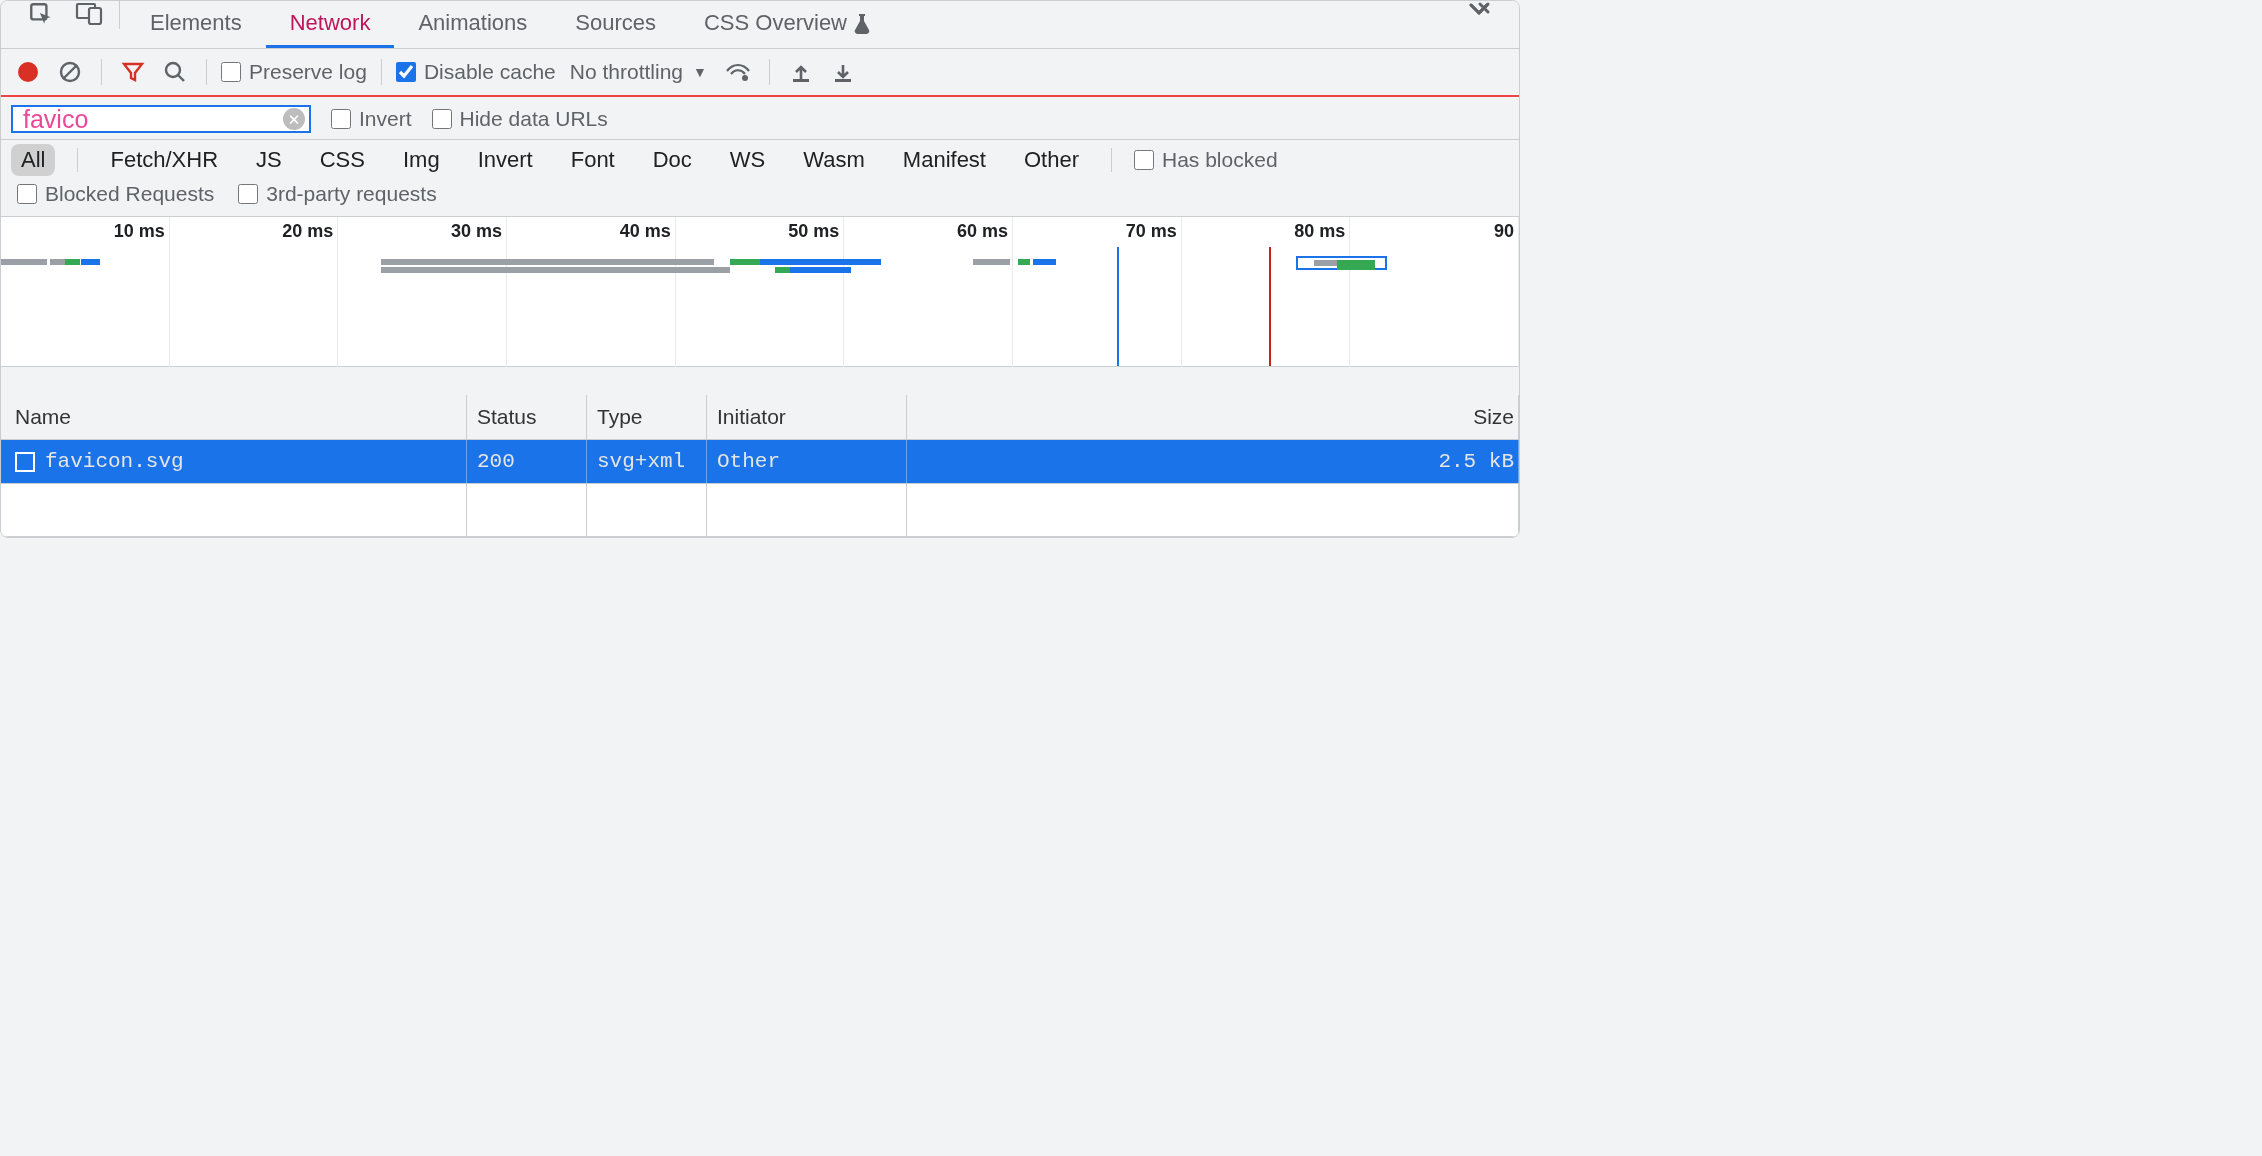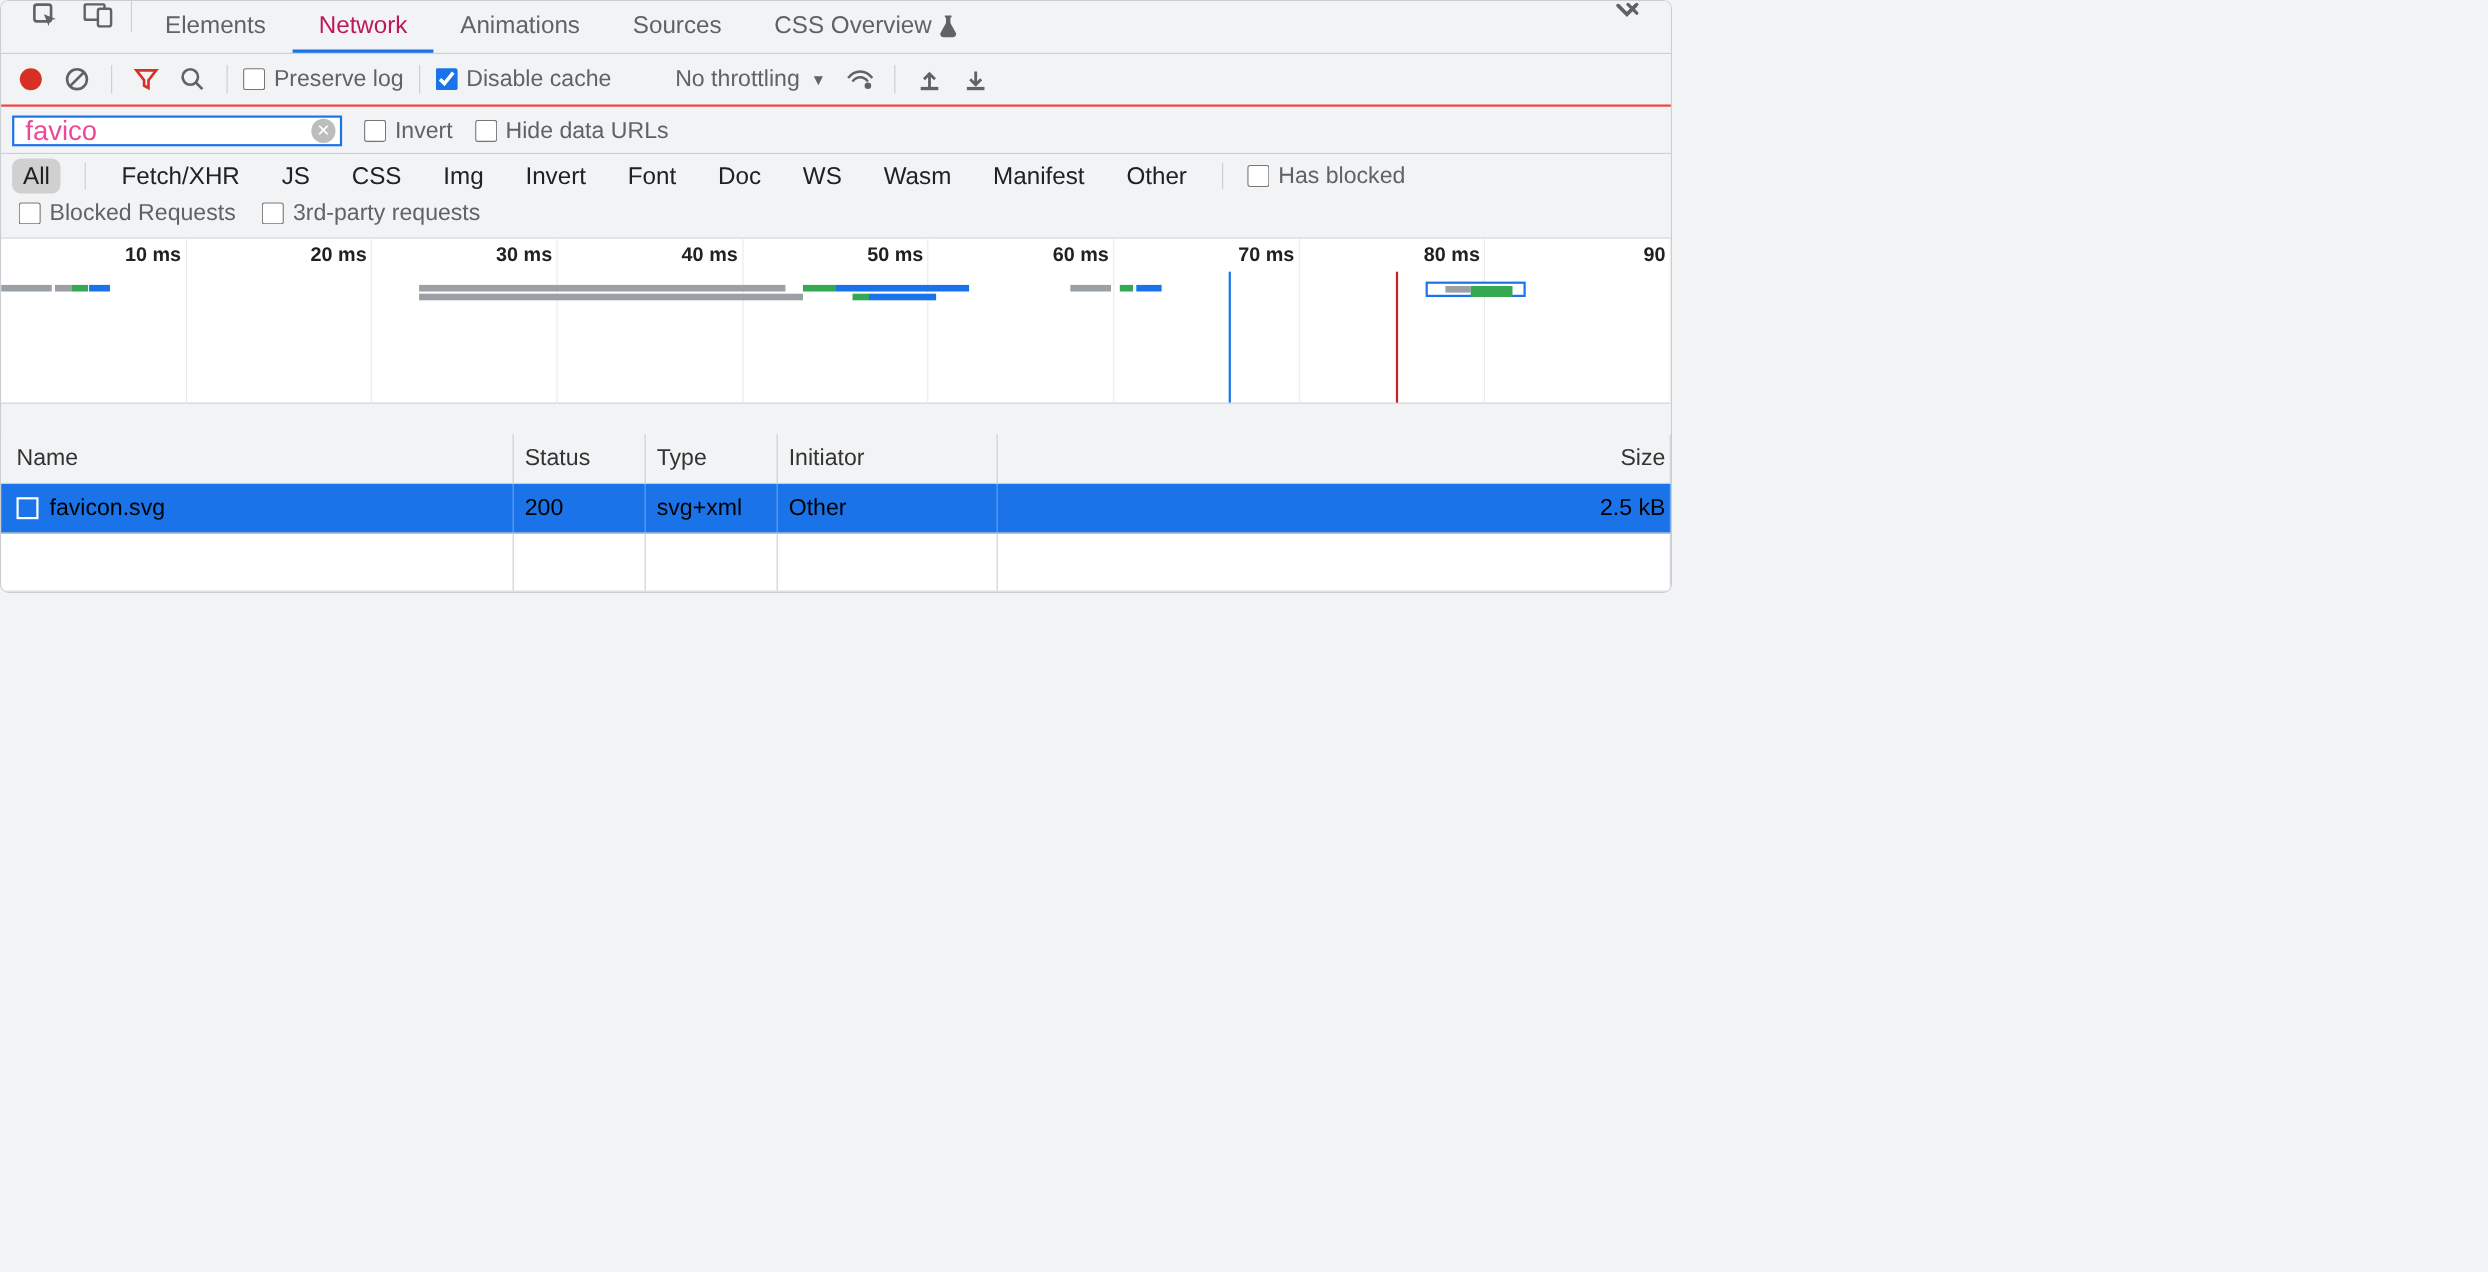--- a/index.html
+++ b/index.html
@@ -47,21 +47,21 @@
   height:48px;
   border-bottom:2px solid #ef4444;
   padding:0 10px;
   gap:8px;
 }
 .tb-icon { width:34px; height:34px; display:flex; align-items:center; justify-content:center; color:#5f6368; }
 .record-dot { width:20px; height:20px; border-radius:50%; background:#d93025; }
 .tb-div { width:1px; height:26px; background:#cacdd1; margin:0 6px; }
 .chk { display:flex; align-items:center; gap:8px; color:#5f6368; font-size:21px; }
 .chk input { width:20px; height:20px; accent-color:#1a73e8; }
-.select-like { display:flex; align-items:center; gap:10px; color:#5f6368; font-size:21px; padding:0 6px;margin-left:44px;}
+.select-like { display:flex; align-items:center; gap:10px; color:#5f6368; font-size:21px; padding:0 6px;}
 .caret-down { font-size:14px; color:#5f6368; }
 
 
 .filter-row {
   display:flex; align-items:center; gap:20px;
   padding:8px 10px 6px 10px;
   border-bottom:1px solid #cacdd1;
 }
 .filter-input-wrap {
   position:relative;
@@ -149,21 +149,21 @@
   padding:10px 10px;
   font-size:21px;
   border-right:1px solid #cacdd1;
   overflow:hidden; white-space:nowrap; text-overflow:ellipsis;
 }
 .rt-name { width:466px; padding-left:14px; display:flex; align-items:center; gap:10px;}
 .rt-status { width:120px; }
 .rt-type { width:120px; }
 .rt-init { width:200px; }
 .rt-size { flex:1; text-align:right; padding-right:4px;}
-.rt-row.selected { background:#1a73e8; color:#000000; }
+.rt-row.selected { background:#1a73e8; color:#e5e5e5;font-family:Liberation Mono, monospace; }
 .rt-row.selected .rt-cell { border-right-color: rgba(255,255,255,0.35); }
 .file-icon-box {
   width:20px; height:20px; border:2px solid #fff; display:inline-block;
 }
 .rt-empty .rt-cell { height:52px; }
 
 svg { display:block; }
 </style>
 </head>
 <body>

